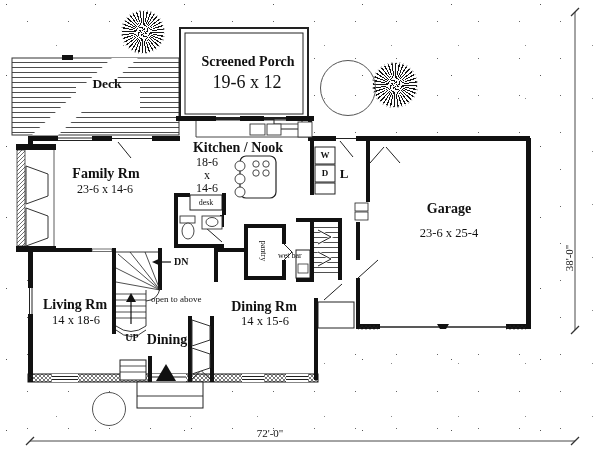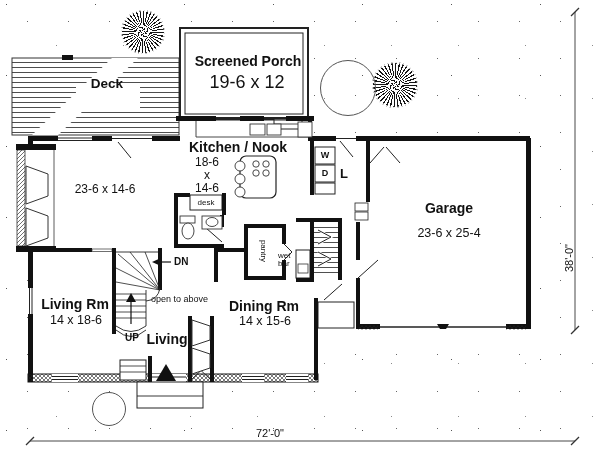--- a/index.html
+++ b/index.html
@@ -1,19 +1,19 @@
 <!DOCTYPE html>
 <html><head>
 <meta charset="utf-8">
 <style>
   html,body{margin:0;padding:0;}
   body{width:600px;height:452px;overflow:hidden;background:#fff;}
   #plan{
     position:relative;width:600px;height:452px;
-    font-family:Liberation Sans, sans-serif;color:#111;
+    font-family:Liberation Serif, serif;color:#111;
     background-color:#fff;
     background-image:
       radial-gradient(#666 0.6px, transparent 0.8px),
       radial-gradient(#8a8a8a 0.5px, transparent 0.7px),
       radial-gradient(#555 0.6px, transparent 0.8px);
     background-size:41px 37px, 67px 53px, 89px 71px;
     background-position:7px 3px, 23px 19px, 51px 40px;
   }
   #plan svg{position:absolute;left:0;top:0;}
   .lbl{position:absolute;white-space:nowrap;color:#111;line-height:1.1;}
@@ -245,20 +245,21 @@
   <div class="tree" style="left:121px;top:10px;width:44px;height:44px;"></div>
   <div class="tree" style="left:372px;top:62px;width:46px;height:46px;"></div>
   <div class="shrub" style="left:320px;top:60px;width:54px;height:54px;"></div>
   <div class="shrub" style="left:92px;top:392px;width:32px;height:32px;"></div>
 
   <div class="lbl big ctr" style="left:248px;top:62px;">Screened Porch</div>
   <div class="lbl dims ctr" style="left:247px;top:83px;font-size:18px;">19-6 x 12</div>
 
   <div class="lbl name ctr" style="left:107px;top:84px;">Deck</div>
 
+  <div class="lbl big ctr" style="left:106px;top:174px;">Family Rm</div>
   <div class="lbl dims ctr" style="left:105px;top:190px;font-size:12px;">23-6 x 14-6</div>
 
   <div class="lbl big ctr" style="left:238px;top:148px;">Kitchen / Nook</div>
   <div class="lbl dims ctr" style="left:207px;top:163px;text-align:right;">18-6</div>
   <div class="lbl dims ctr" style="left:207px;top:176px;">x</div>
   <div class="lbl dims ctr" style="left:207px;top:189px;">14-6</div>
 
   <div class="lbl tiny ctr" style="left:206px;top:203px;">desk</div>
 
   <div class="lbl big ctr" style="left:449px;top:209px;">Garage</div>
@@ -271,21 +272,21 @@
   <div class="lbl mid" style="left:174px;top:256px;">DN</div>
   <div class="lbl" style="left:151px;top:295px;font-size:9px;">open to above</div>
   <div class="lbl mid ctr" style="left:132px;top:337px;">UP</div>
 
   <div class="lbl tiny ctr rot-cw" style="left:263px;top:251px;">pantry</div>
   <div class="lbl tiny wrap" style="left:278px;top:252px;">wet bar</div>
 
   <div class="lbl big ctr" style="left:75px;top:305px;">Living Rm</div>
   <div class="lbl dims ctr" style="left:76px;top:321px;font-size:12.5px;">14 x 18-6</div>
 
-  <div class="lbl big ctr" style="left:167px;top:340px;">Living</div>
+  <div class="lbl big ctr" style="left:167px;top:340px;">Dining</div>
 
   <div class="lbl big ctr" style="left:264px;top:307px;">Dining Rm</div>
   <div class="lbl dims ctr" style="left:265px;top:322px;font-size:12.5px;">14 x 15-6</div>
 
   <div class="lbl dim-text ctr" style="left:270px;top:433px;">72'-0"</div>
   <div class="lbl dim-text rot-ccw" style="left:569px;top:258px;">38'-0"</div>
 
 </div>
 
 </body></html>

